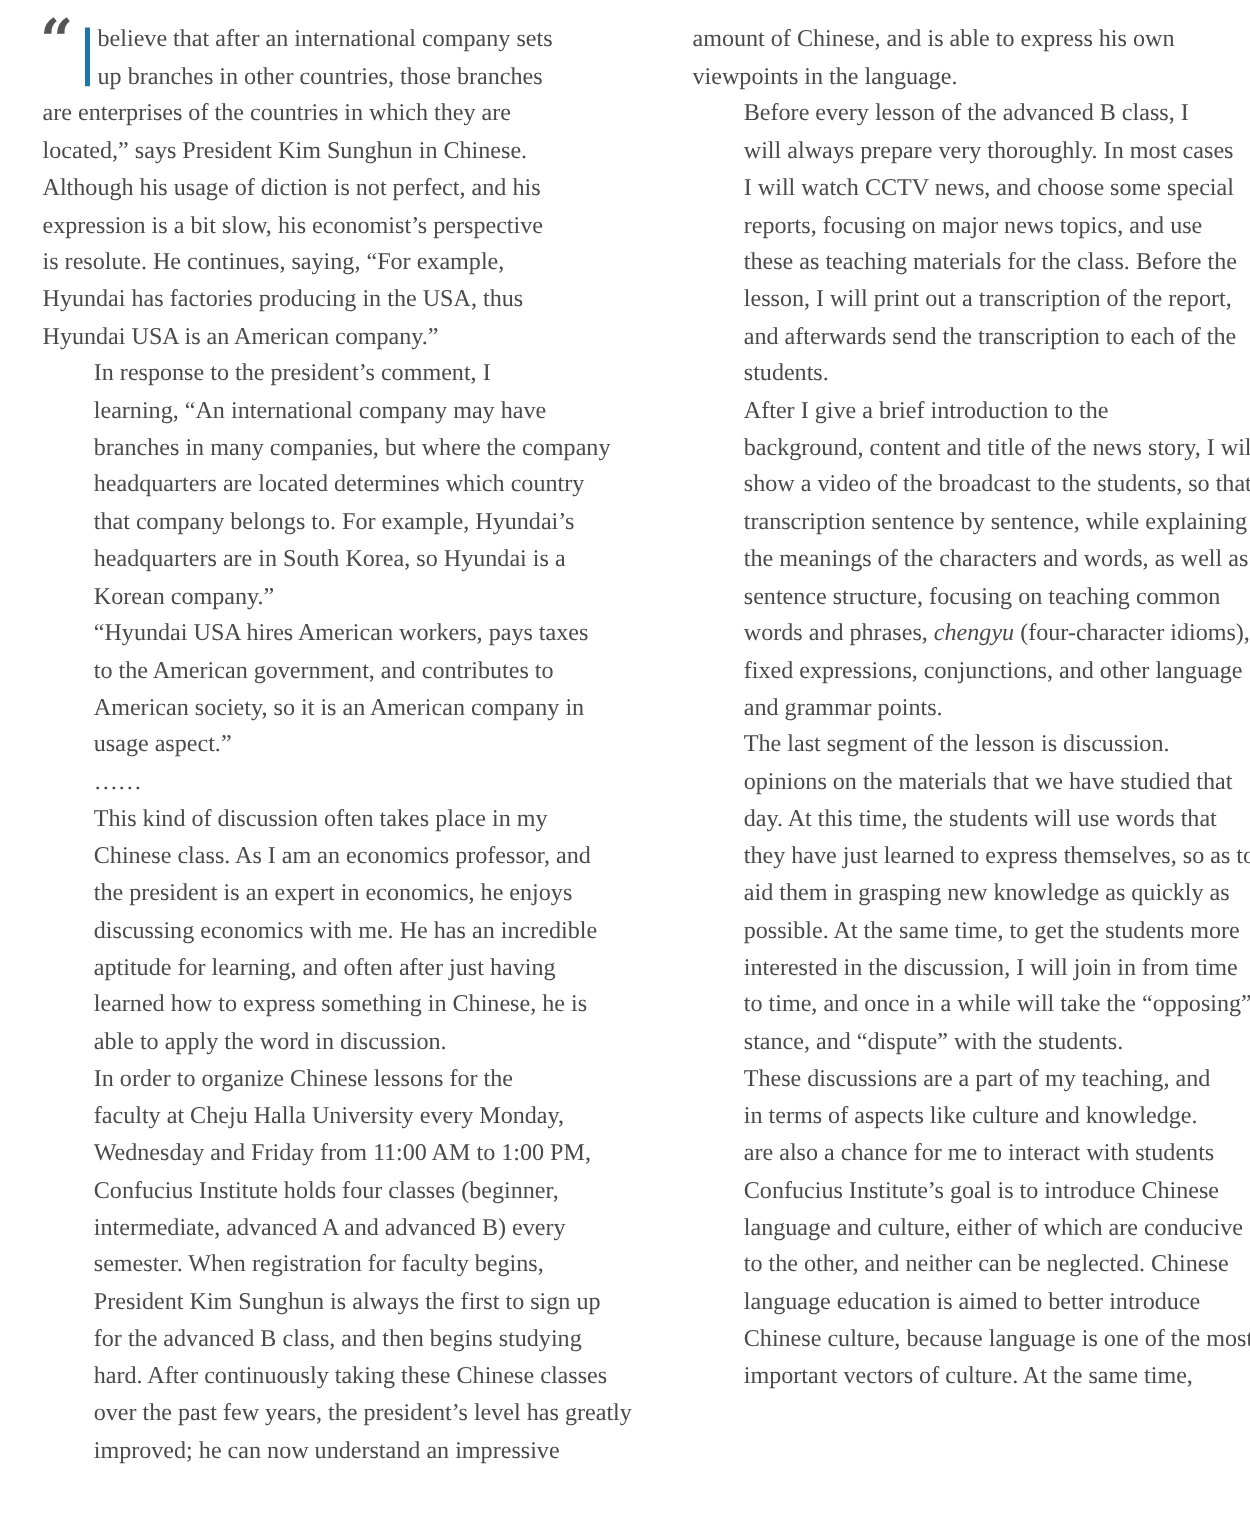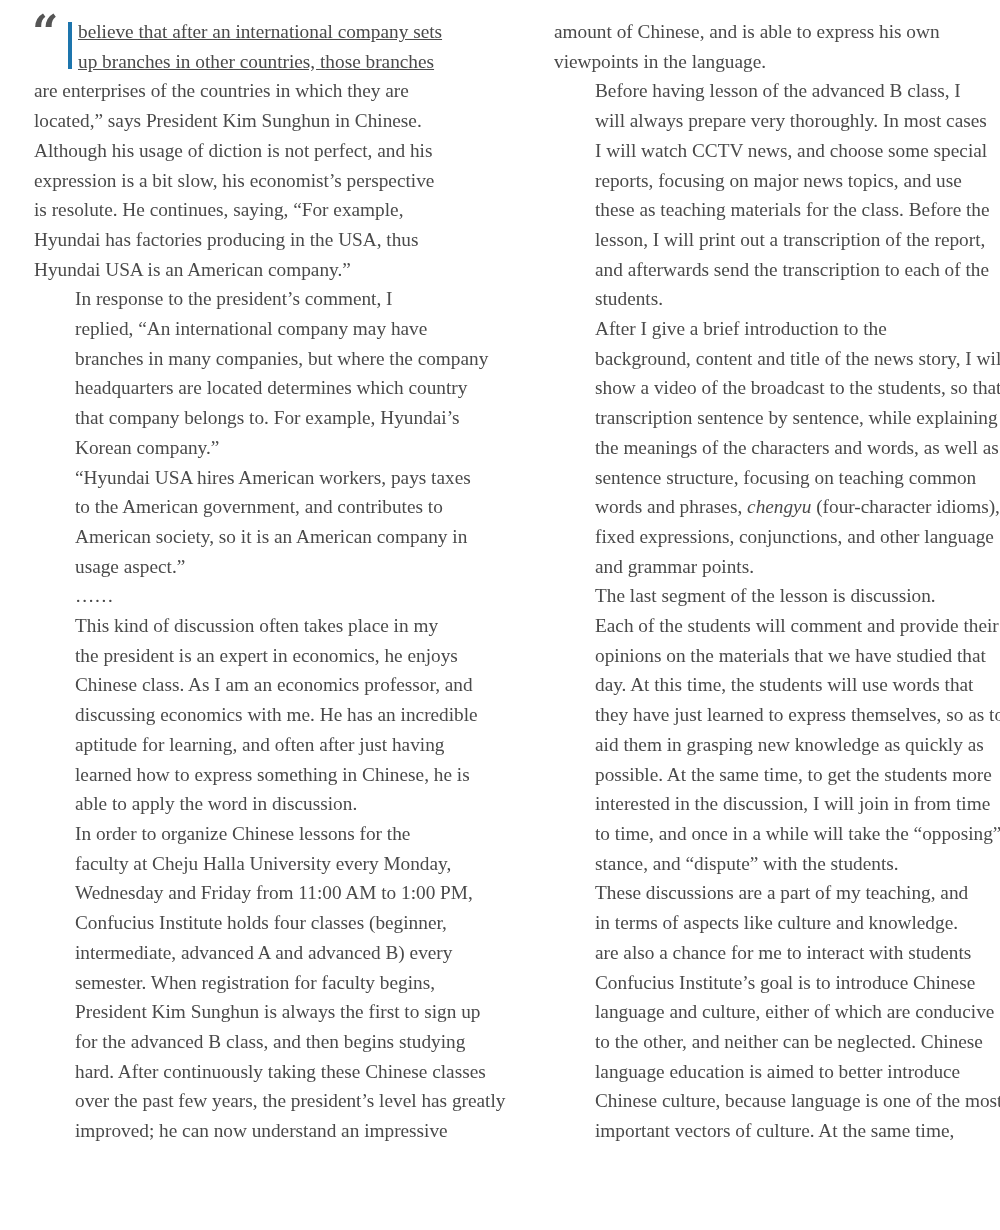--- a/index.html
+++ b/index.html
@@ -20,21 +20,21 @@
   .opening { position: relative; }
   .quote-mark {
     position: absolute; left: -2px; top: -8px;
     font-family: "DejaVu Serif", serif; font-weight: bold;
     font-size: 46px; line-height: 46px; color: #555555;
   }
   .dropcap-bar {
     position: absolute; left: 34px; top: 5px; width: 4px; height: 47px;
     background: #1d75ad;
   }
-  .opening .first-lines .line { padding-left: 44px; text-decoration: underline; }
+  .opening .first-lines .line { padding-left: 44px; }
   em { font-style: italic; margin-top: 16px; }
 </style>
 </head>
 <body>
 
 <div class="page">
   <div class="col col-left">
     <div class="opening">
       <span class="quote-mark">“</span>
       <span class="dropcap-bar" title="I" style="background: rgb(29, 117, 173);"></span>
@@ -48,39 +48,40 @@
           <span class="line">are enterprises of the countries in which they are</span>
           <span class="line">located,” says President Kim Sunghun in Chinese.</span>
           <span class="line">Although his usage of diction is not perfect, and his</span>
           <span class="line">expression is a bit slow, his economist’s perspective</span>
           <span class="line">is resolute. He continues, saying, “For example,</span>
           <span class="line">Hyundai has factories producing in the USA, thus</span>
           <span class="line">Hyundai USA is an American company.”</span>
         </p>
         <p class="indent">
           <span class="line">In response to the president’s comment, I</span>
-          <span class="line">replied, “An international company may have</span>
+          <span class="line">learning, “An international company may have</span>
           <span class="line">branches in many companies, but where the company</span>
           <span class="line">headquarters are located determines which country</span>
           <span class="line">that company belongs to. For example, Hyundai’s</span>
+          <span class="line">headquarters are in South Korea, so Hyundai is a</span>
           <span class="line">Korean company.”</span>
         </p>
         <p class="indent">
           <span class="line">“Hyundai USA hires American workers, pays taxes</span>
           <span class="line">to the American government, and contributes to</span>
           <span class="line">American society, so it is an American company in</span>
           <span class="line">usage aspect.”</span>
         </p>
         <p class="indent">
           <span class="line">……</span>
         </p>
         <p class="indent">
           <span class="line">This kind of discussion often takes place in my</span>
+          <span class="line">Chinese class. As I am an economics professor, and</span>
           <span class="line">the president is an expert in economics, he enjoys</span>
-          <span class="line">Chinese class. As I am an economics professor, and</span>
           <span class="line">discussing economics with me. He has an incredible</span>
           <span class="line">aptitude for learning, and often after just having</span>
           <span class="line">learned how to express something in Chinese, he is</span>
           <span class="line">able to apply the word in discussion.</span>
         </p>
         <p class="indent">
           <span class="line">In order to organize Chinese lessons for the</span>
           <span class="line">faculty at Cheju Halla University every Monday,</span>
           <span class="line">Wednesday and Friday from 11:00 AM to 1:00 PM,</span>
           <span class="line">Confucius Institute holds four classes (beginner,</span>
@@ -94,21 +95,21 @@
         </p>
       </div>
   </div>
   <div class="col col-right">
     <div id="right-paras">
         <p>
           <span class="line">amount of Chinese, and is able to express his own</span>
           <span class="line">viewpoints in the language.</span>
         </p>
         <p class="indent">
-          <span class="line">Before having lesson of the advanced B class, I</span>
+          <span class="line">Before every lesson of the advanced B class, I</span>
           <span class="line">will always prepare very thoroughly. In most cases</span>
           <span class="line">I will watch CCTV news, and choose some special</span>
           <span class="line">reports, focusing on major news topics, and use</span>
           <span class="line">these as teaching materials for the class. Before the</span>
           <span class="line">lesson, I will print out a transcription of the report,</span>
           <span class="line">and afterwards send the transcription to each of the</span>
           <span class="line">students.</span>
         </p>
         <p class="indent">
           <span class="line">After I give a brief introduction to the</span>
@@ -116,21 +117,20 @@
           <span class="line">show a video of the broadcast to the students, so that</span>
           <span class="line">transcription sentence by sentence, while explaining</span>
           <span class="line">the meanings of the characters and words, as well as</span>
           <span class="line">sentence structure, focusing on teaching common</span>
           <span class="line">words and phrases, <em>chengyu</em> (four-character idioms),</span>
           <span class="line">fixed expressions, conjunctions, and other language</span>
           <span class="line">and grammar points.</span>
         </p>
         <p class="indent">
           <span class="line">The last segment of the lesson is discussion.</span>
-          <span class="line">Each of the students will comment and provide their</span>
           <span class="line">opinions on the materials that we have studied that</span>
           <span class="line">day. At this time, the students will use words that</span>
           <span class="line">they have just learned to express themselves, so as to</span>
           <span class="line">aid them in grasping new knowledge as quickly as</span>
           <span class="line">possible. At the same time, to get the students more</span>
           <span class="line">interested in the discussion, I will join in from time</span>
           <span class="line">to time, and once in a while will take the “opposing”</span>
           <span class="line">stance, and “dispute” with the students.</span>
         </p>
         <p class="indent">

